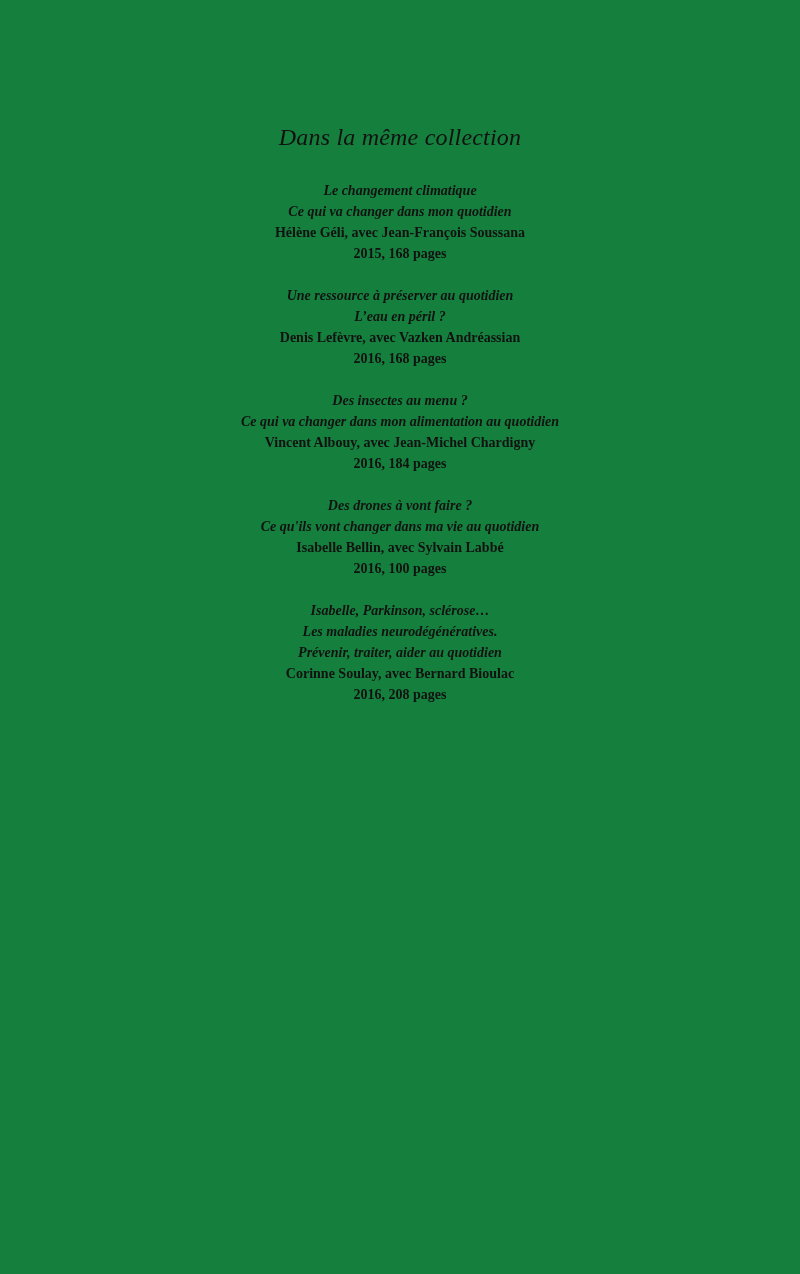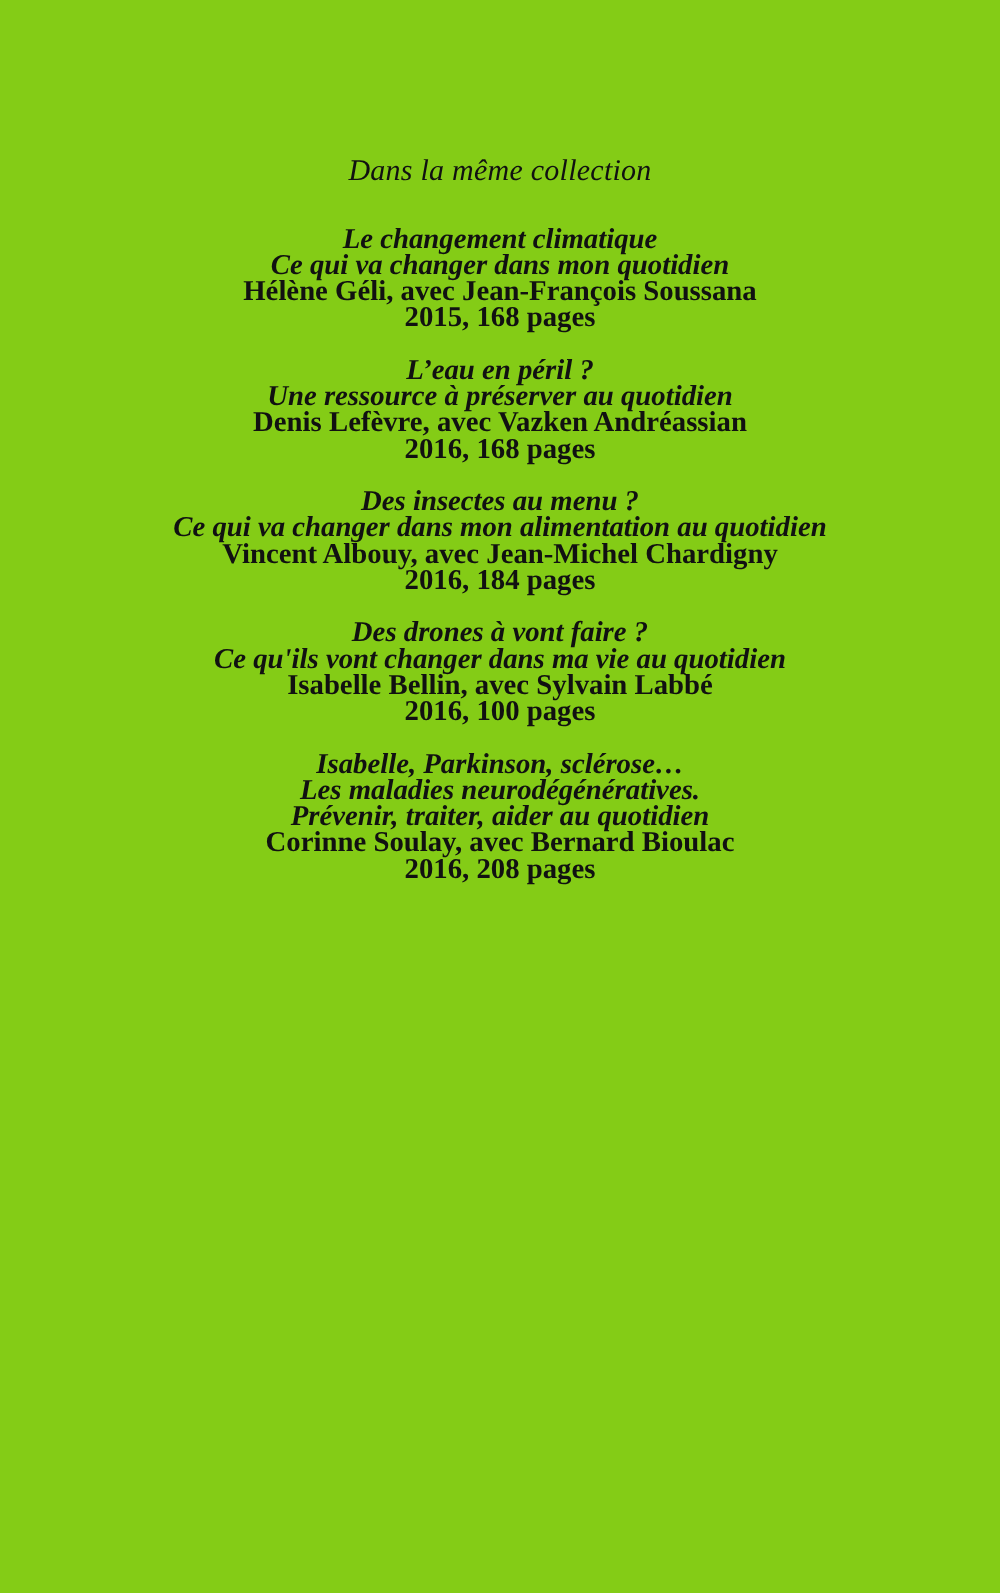--- a/index.html
+++ b/index.html
@@ -5,38 +5,38 @@
   html, body {
     margin: 0;
     padding: 0;
     background: #ffffff;
   }
   .page {
     position: relative;
     width: 800px;
     height: 1274px;
     margin: 0 auto;
-    background: #84cc16;
+    background: #15803d;
     color: #111111;
     font-family: "Liberation Serif", "DejaVu Serif", serif;
     text-align: center;
     box-sizing: border-box;
     padding-top: 122px;
     overflow: hidden;
   }
   .collection-heading {
     font-style: italic;
     font-weight: normal;
     font-size: 24px;
     line-height: 30px;
     margin: 0 0 26px 0;
     letter-spacing: 0.2px;
   }
   .book-list {
-    font-size: 23px;
+    font-size: 14px;
     line-height: 21px;
     margin-top: 28px;
   }
   .book-entry {
     margin: 0 0 21px 0;
   }
   .book-title-line {
     font-style: italic;
     font-weight: bold;
   }
@@ -57,22 +57,22 @@
     <div class="book-title">
           <div class="book-title-line">Le changement climatique</div>
           <div class="book-title-line">Ce qui va changer dans mon quotidien</div>
         </div>
     <div class="book-authors">Hélène Géli, avec Jean-François Soussana</div>
     <div class="book-pages">2015, 168 pages</div>
   </div>
 
   <div class="book-entry">
     <div class="book-title">
+          <div class="book-title-line">Une ressource à préserver au quotidien</div>
           <div class="book-title-line">L’eau en péril ?</div>
-          <div class="book-title-line">Une ressource à préserver au quotidien</div>
         </div>
     <div class="book-authors">Denis Lefèvre, avec Vazken Andréassian</div>
     <div class="book-pages">2016, 168 pages</div>
   </div>
 
   <div class="book-entry">
     <div class="book-title">
           <div class="book-title-line">Des insectes au menu ?</div>
           <div class="book-title-line">Ce qui va changer dans mon alimentation au quotidien</div>
         </div>

